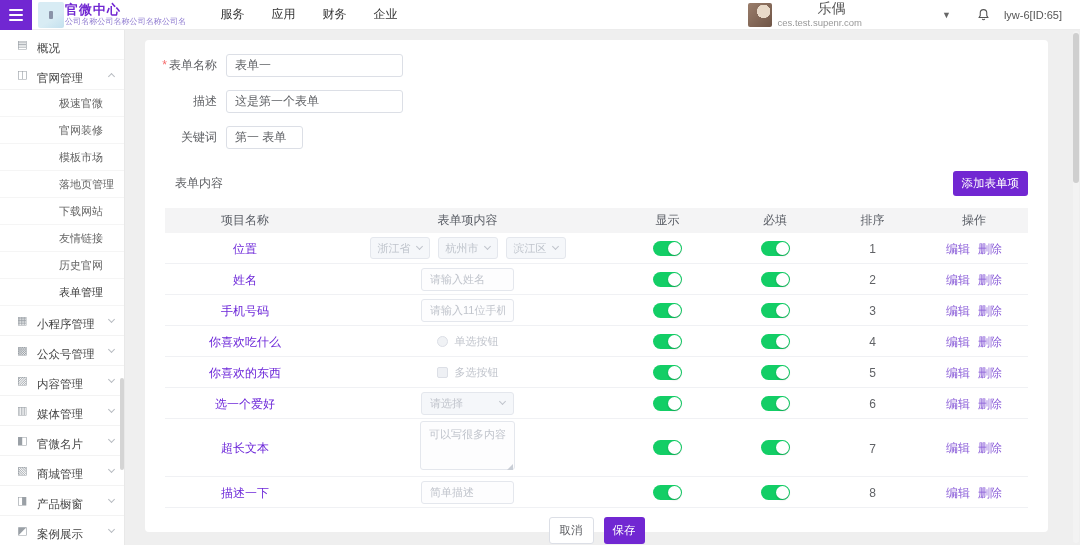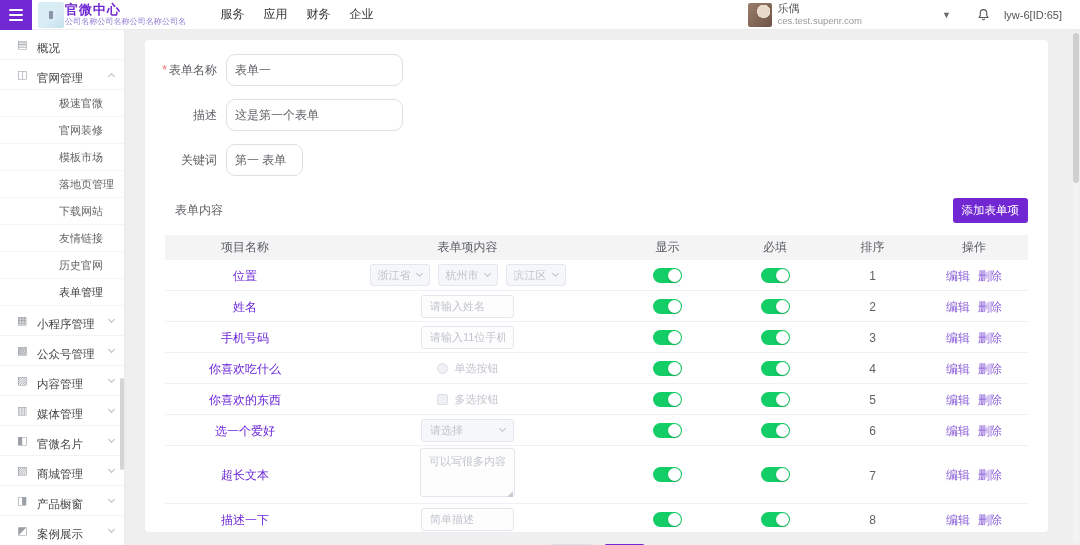--- a/index.html
+++ b/index.html
@@ -11,28 +11,28 @@
 
   
   .hdr{position:absolute;left:0;top:0;width:1080px;height:30px;background:#fff;border-bottom:1px solid #ececec;display:flex;align-items:center;z-index:5;}
   .burger{width:32px;height:30px;background:var(--accent);display:flex;flex-direction:column;justify-content:center;align-items:center;gap:3px;cursor:pointer;}
   .burger i{display:block;width:14px;height:2px;background:#fff;border-radius:1px;}
   .logo{width:26px;height:26px;margin-left:6px;background:linear-gradient(145deg,#d8ecf4 60%,#c3e0ee);border-radius:2px;position:relative;}
   .logo::after{content:"";position:absolute;left:11px;top:9px;width:4px;height:8px;background:#8a93a8;border-radius:1px;}
   .brand{margin-left:1px;line-height:1.1;}
   .brand-title{font-size:13px;font-weight:bold;color:var(--brand);letter-spacing:1px;}
   .brand-sub{font-size:8.5px;color:#8f7bd0;transform:scale(.95);transform-origin:left;}
-  .top-nav{display:flex;gap:19px;margin-left:28px;}
+  .top-nav{display:flex;gap:27px;margin-left:28px;}
   .nav-item{font-size:12px;color:#333;cursor:pointer;}
   .hdr-spacer{flex:1;}
   .avatar{width:24px;height:24px;border-radius:2px;background:
      radial-gradient(circle at 65% 35%, #e8d9c8 0 30%, transparent 31%),
      linear-gradient(135deg,#9a7d6b,#6f5546);}
   .user-meta{margin-left:6px;line-height:1.2;}
-  .user-name{font-size:11px;color:#555;}
+  .user-name{font-size:14px;color:#555;margin-left:40px;}
   .user-domain{font-size:9.5px;color:#999;}
   .usr-caret{margin-left:80px;color:#666;font-size:9px;cursor:pointer;}
   .bell{margin-left:26px;cursor:pointer;display:flex;align-items:center;}
   .session{margin-left:14px;margin-right:18px;font-size:11px;color:#555;}
 
   
   .sidebar{position:absolute;left:0;top:30px;width:125px;bottom:0;background:#fff;border-right:1px solid #e8e8e8;overflow:hidden;}
   .side-item{height:30px;display:flex;align-items:center;padding:0 10px 0 17px;border-bottom:1px solid #f3f3f3;cursor:pointer;}
   .side-ico{font-size:11px;color:#9aa0a6;width:20px;flex:0 0 20px;}
   .side-label{font-size:11.5px;color:#444;flex:1;white-space:nowrap;margin-top:7px;}
@@ -43,21 +43,21 @@
   .side-sub span{font-size:11px;color:#666;}
   .side-sub.active span{color:#3a3a3a;}
   .side-thumb{position:absolute;right:0;top:348px;width:4px;height:92px;background:#d4d4d4;border-radius:2px;}
 
   
   .main{position:absolute;left:125px;top:30px;right:0;bottom:0;background:#efefef;}
   .card{position:absolute;left:20px;top:10px;width:903px;height:492px;background:#fff;border-radius:4px;padding-top:14px;}
   .f-row{display:flex;align-items:center;margin:0 0 13px 14px;}
   .f-label{width:58px;text-align:right;font-size:12px;color:#606266;flex:0 0 58px;}
   .req-star{color:var(--required);margin-right:2px;font-size:12px;}
-  .txt{margin-left:9px;width:177px;height:32px;border:1px solid #dcdfe6;border-radius:9px;font-size:12px;color:#606266;padding:0 8px;background:#fff;outline:none;}
+  .txt{margin-left:9px;width:177px;height:23px;border:1px solid #dcdfe6;border-radius:3px;font-size:12px;color:#606266;padding:0 8px;background:#fff;outline:none;}
   .txt.narrow{width:77px;}
 
   .content-head{display:flex;align-items:center;justify-content:space-between;margin:22px 20px 0 30px;}
   .content-label{font-size:12px;color:#606266;}
   .btn-primary{background:var(--accent);color:#fff;border:none;border-radius:3px;font-size:11.5px;padding:5px 9px;cursor:pointer;}
   .btn-plain{background:#fff;color:#606266;border:1px solid #dcdfe6;border-radius:3px;font-size:11.5px;padding:5px 10px;cursor:pointer;}
 
   
   .tbl{margin:12px 20px 0 20px;width:863px;}
   .t-head{display:flex;align-items:center;height:25px;background:#f4f4f5;}

